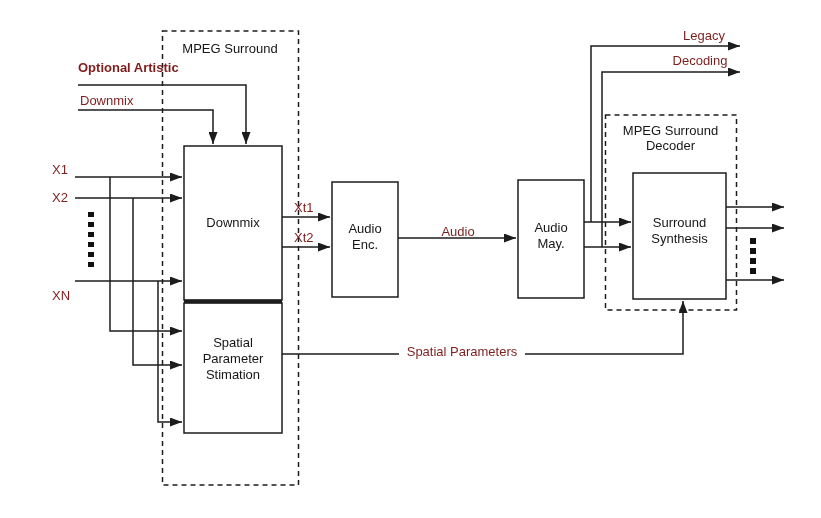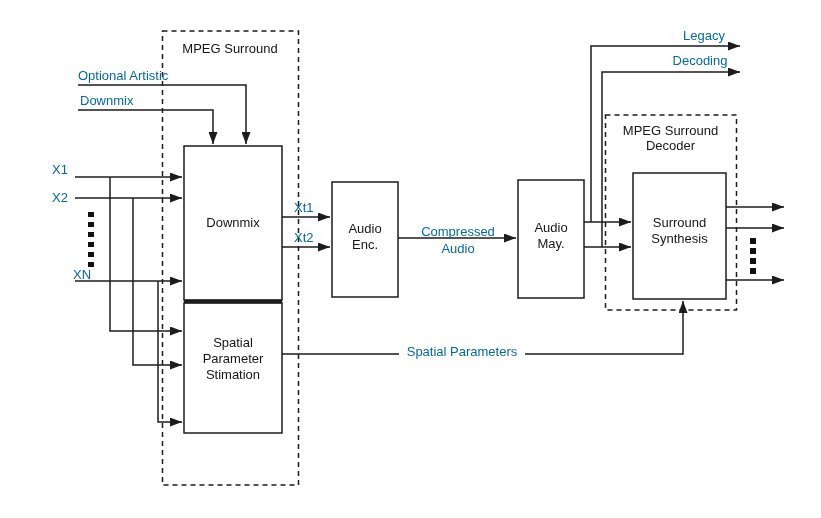--- a/index.html
+++ b/index.html
@@ -10,21 +10,21 @@
     font-family:"Liberation Sans", sans-serif;
     color:#161616;
     overflow:hidden;
   }
   svg.wires{position:absolute;left:0;top:0;}
   .lbl{
     position:absolute;
     font-size:13px;
     line-height:14px;
     white-space:nowrap;
-    color:#0369a1;
+    color:#7f1d1d;
   }
   .center{text-align:center;white-space:normal;}
   .boxlbl{
     position:absolute;
     display:flex;
     flex-direction:column;
     align-items:center;
     justify-content:center;
     text-align:center;
     font-size:13px;
@@ -129,32 +129,31 @@
   </div>
   <div class="boxlbl" style="left:518px;top:180px;width:66px;height:118px;padding-bottom:6px;box-sizing:border-box;">
     <div>Audio</div>
     <div>May.</div>
   </div>
   <div class="boxlbl" style="left:633px;top:173px;width:93px;height:130px;padding-bottom:14px;box-sizing:border-box;">
     <div>Surround</div>
     <div>Synthesis</div>
   </div>
 
-  <div class="lbl" style="left:78px;top:69px;">Optional Artistic</div>
+  <div class="lbl" style="left:78px;top:61px;font-weight:bold;">Optional Artistic</div>
   <div class="lbl" style="left:80px;top:94px;">Downmix</div>
 
   <div class="lbl" style="left:52px;top:163px;">X1</div>
   <div class="lbl" style="left:52px;top:191px;">X2</div>
-  <div class="lbl" style="left:52px;top:268px;margin-left:21px;">XN</div>
+  <div class="lbl" style="left:52px;top:289px;">XN</div>
 
   <div class="lbl" style="left:294px;top:201px;">Xt1</div>
   <div class="lbl" style="left:294px;top:231px;">Xt2</div>
 
   <div class="lbl center" style="left:400px;top:224px;width:116px;line-height:16.5px;">
-    <div>Compressed</div>
     <div>Audio</div>
   </div>
 
   <div class="lbl center" style="left:669px;top:29px;width:70px;">Legacy</div>
   <div class="lbl center" style="left:664px;top:54px;width:72px;">Decoding</div>
 
   <div class="lbl center whitebg" style="left:399px;top:345px;width:120px;">Spatial Parameters</div>
 
 </div>
 

